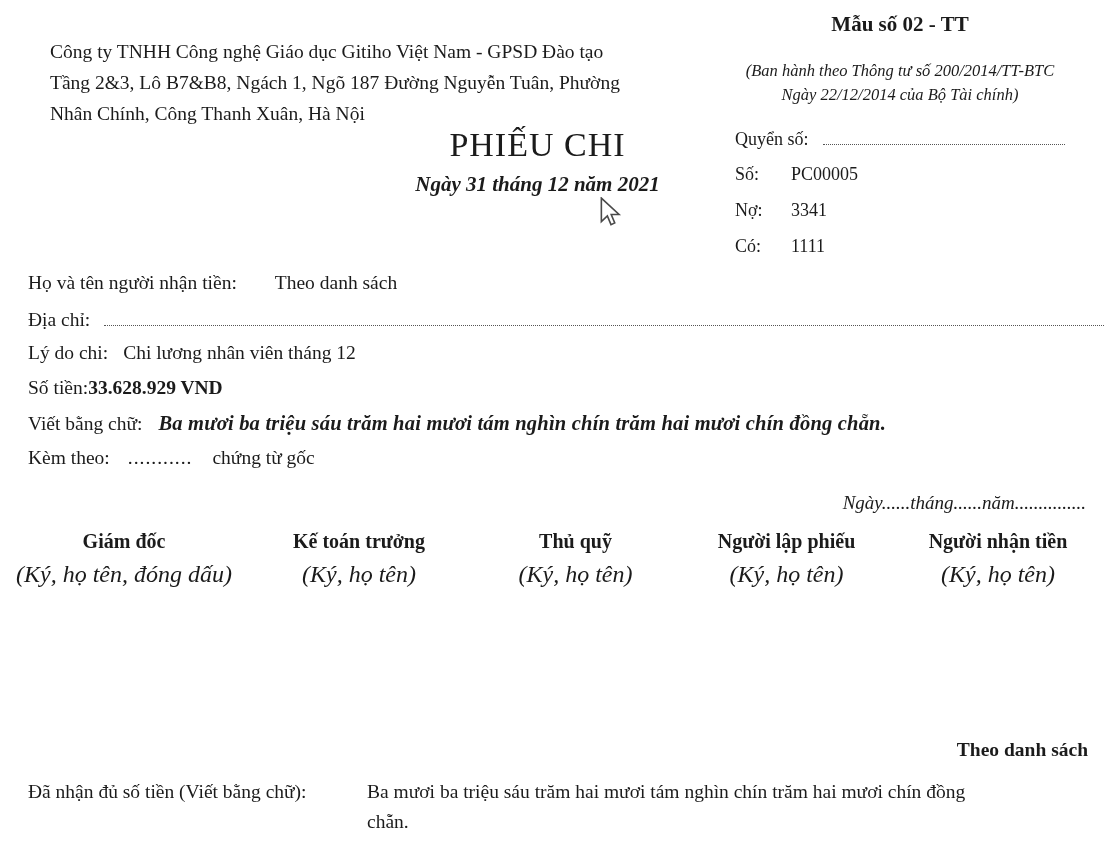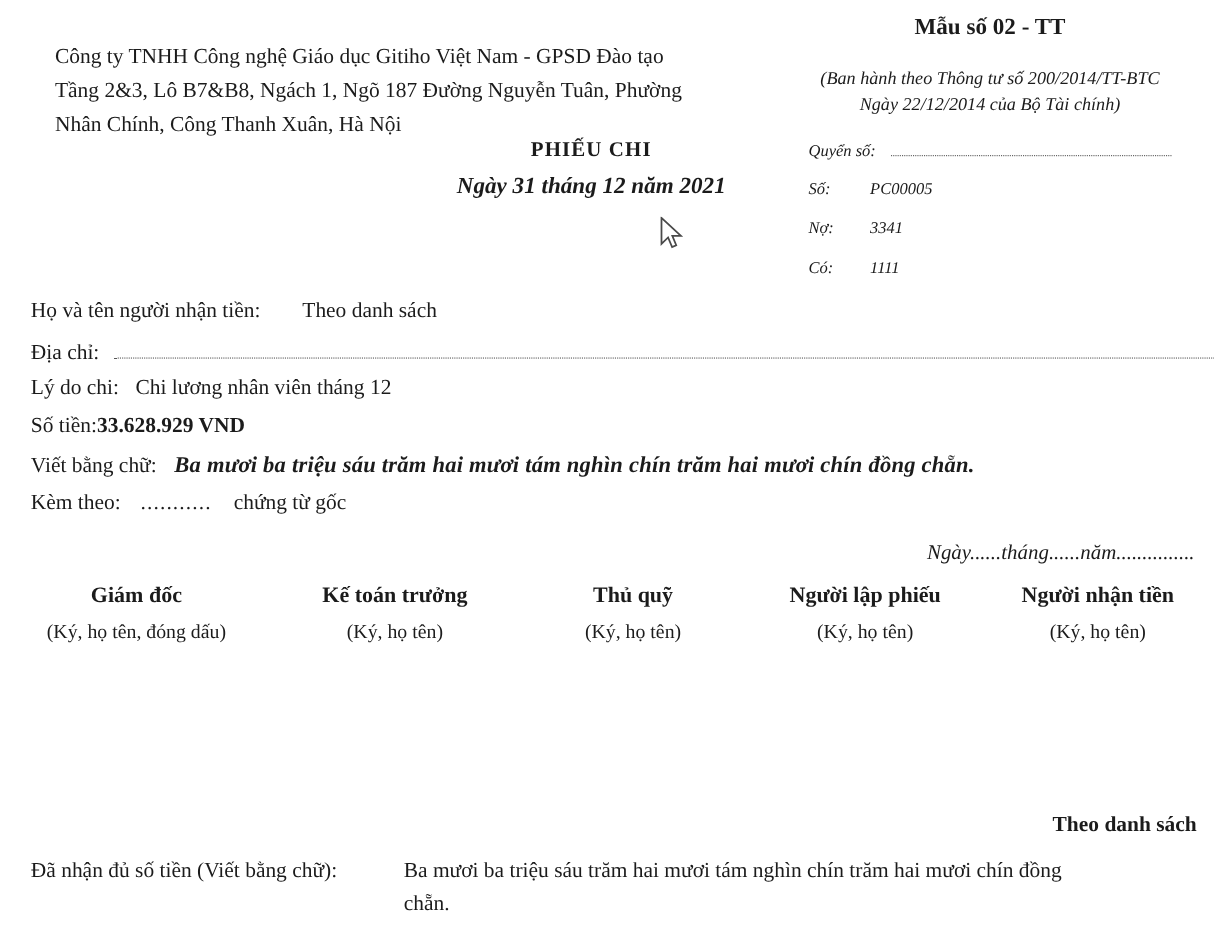--- a/index.html
+++ b/index.html
@@ -19,26 +19,25 @@
   }
   .form-block {
     position: absolute; left: 700px; top: 12px; width: 400px;
     text-align: center;
   }
   .form-title { font-weight: bold; font-size: 21px; margin-bottom: 22px; }
   .form-issued { font-style: italic; font-size: 16.5px; line-height: 24px; }
   .doc-title-block {
     position: absolute; left: 0; top: 126px; width: 1075px; text-align: center;
   }
-  .doc-title { font-weight: bold; font-size: 19px; letter-spacing: 1px; }
+  .doc-title { font-weight: normal; font-size: 34px; letter-spacing: 1px; }
   .doc-date { font-weight: bold; font-style: italic; font-size: 21px; margin-top: 8px; }
   .voucher-info {
     position: absolute; left: 735px; top: 128px; width: 330px;
-    font-size: 15px;
-    font-style: italic;
+    font-size: 18px;
   }
   .vrow { display: flex; align-items: baseline; height: 36px; }
   .vrow .vlabel { white-space: nowrap; }
   .vrow .vlabel-short { min-width: 52px; }
   .vrow .vvalue { margin-left: 4px; }
   .dotline {
     flex: 1 1 auto; margin-left: 14px;
     border-bottom: 1.6px dotted #555;
     height: 0.95em; align-self: baseline;
   }
@@ -61,21 +60,21 @@
     margin-top: 10px; padding-right: 18px;
     text-align: right; font-style: italic; font-size: 19px; height: 28px;
   }
   .sign-grid {
     margin-top: 4px;
     display: grid;
     grid-template-columns: 248px 222px 211px 211px 212px;
   }
   .sign-col { text-align: center; }
   .sign-title { font-weight: bold; font-size: 20px; line-height: 34px; }
-  .sign-sub { font-size: 18px; line-height: 33px; }
+  .sign-sub { font-style: italic; font-size: 24px; line-height: 33px; }
   .sign-space { height: 148px; }
   
   .list-note {
     text-align: right; padding-right: 16px;
     font-weight: bold; font-size: 19.5px; height: 32px;
   }
   .received-row { display: flex; align-items: baseline; margin-top: 6px; }
   .received-label { flex: 0 0 367px; padding-left: 28px; font-size: 19.5px; white-space: nowrap; }
   .received-value { flex: 0 0 610px; width: 610px; font-size: 19.5px; line-height: 30px; }
 </style>

